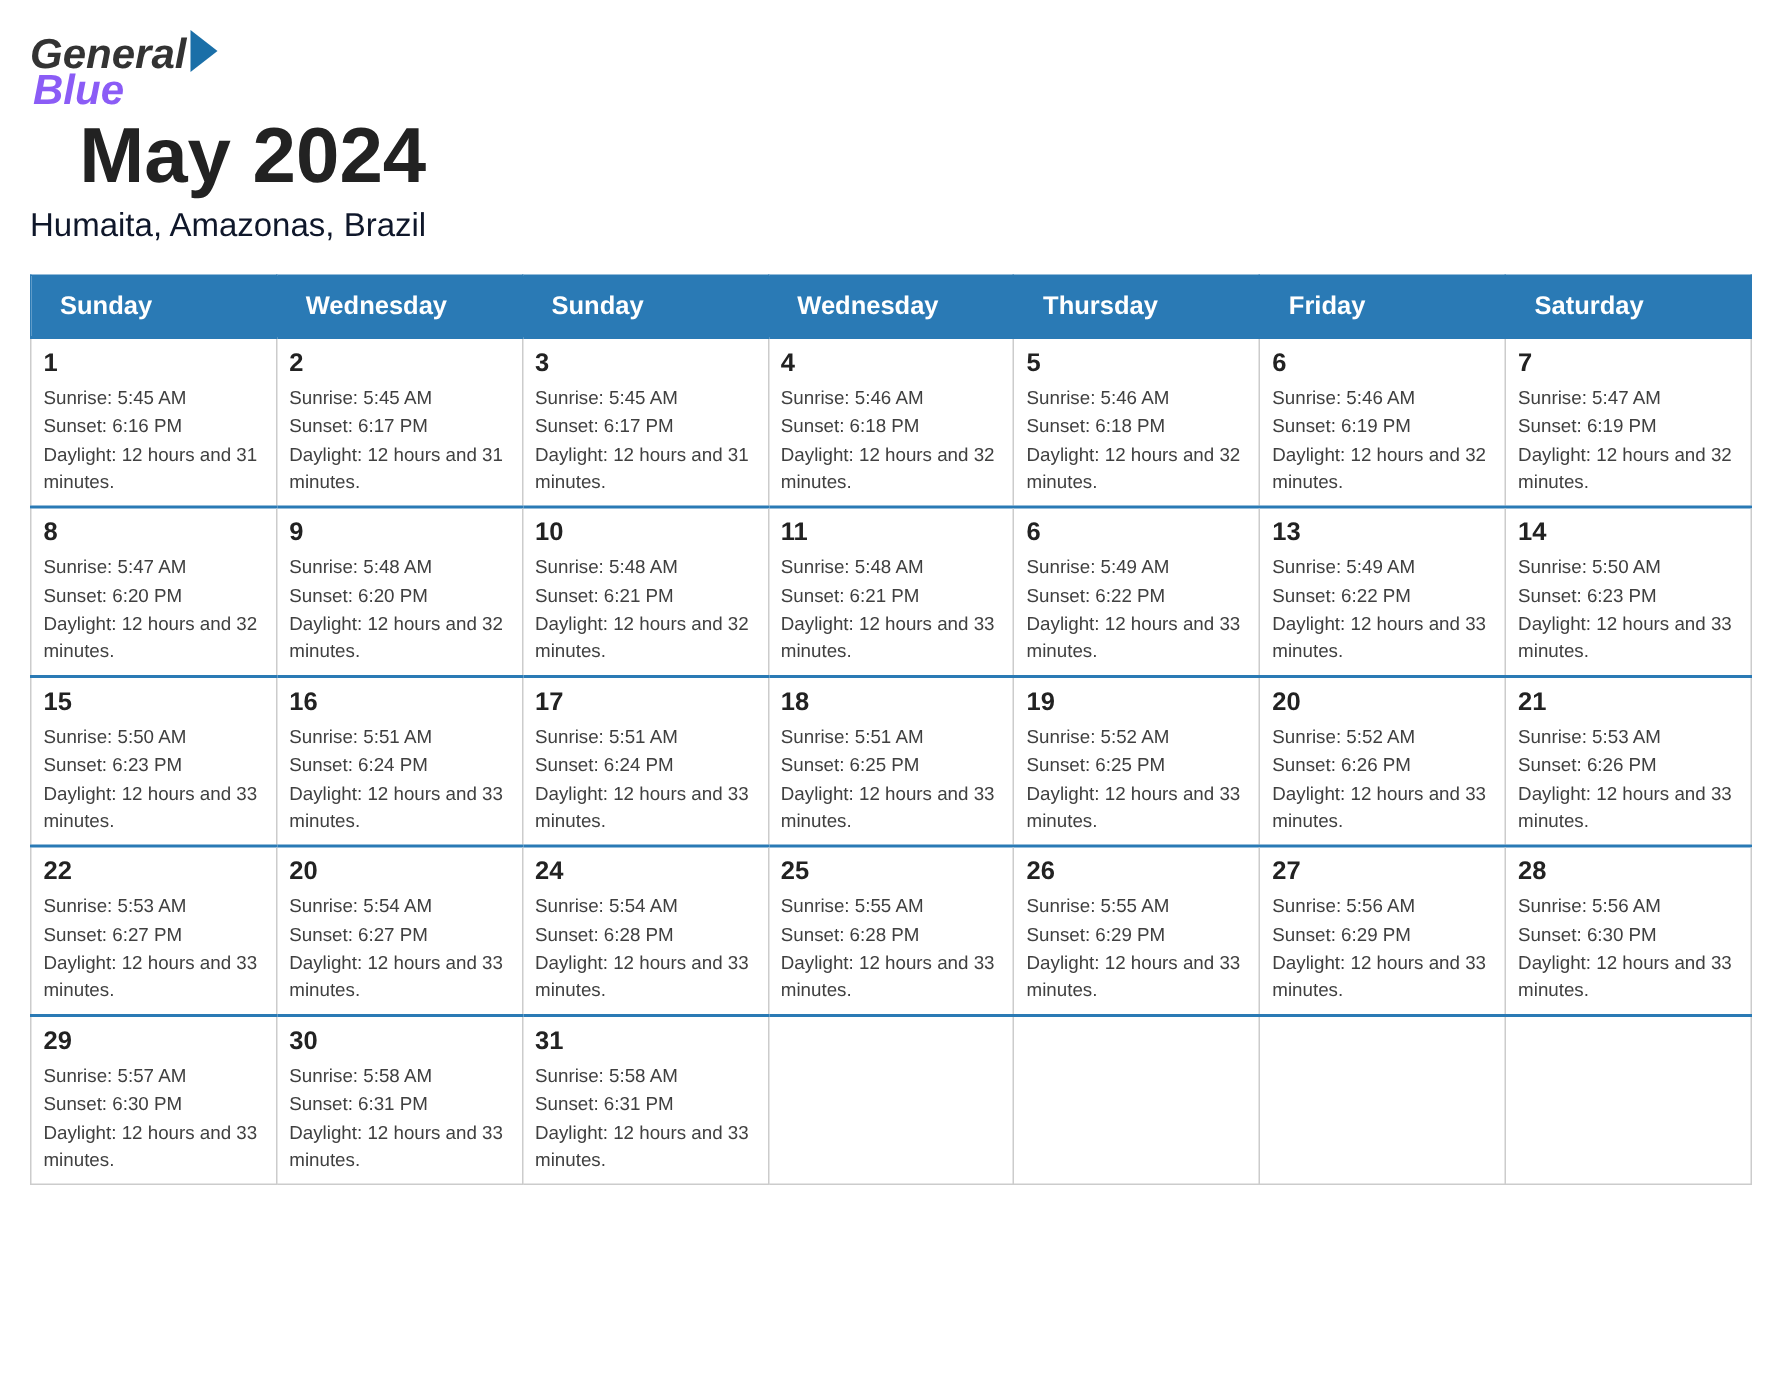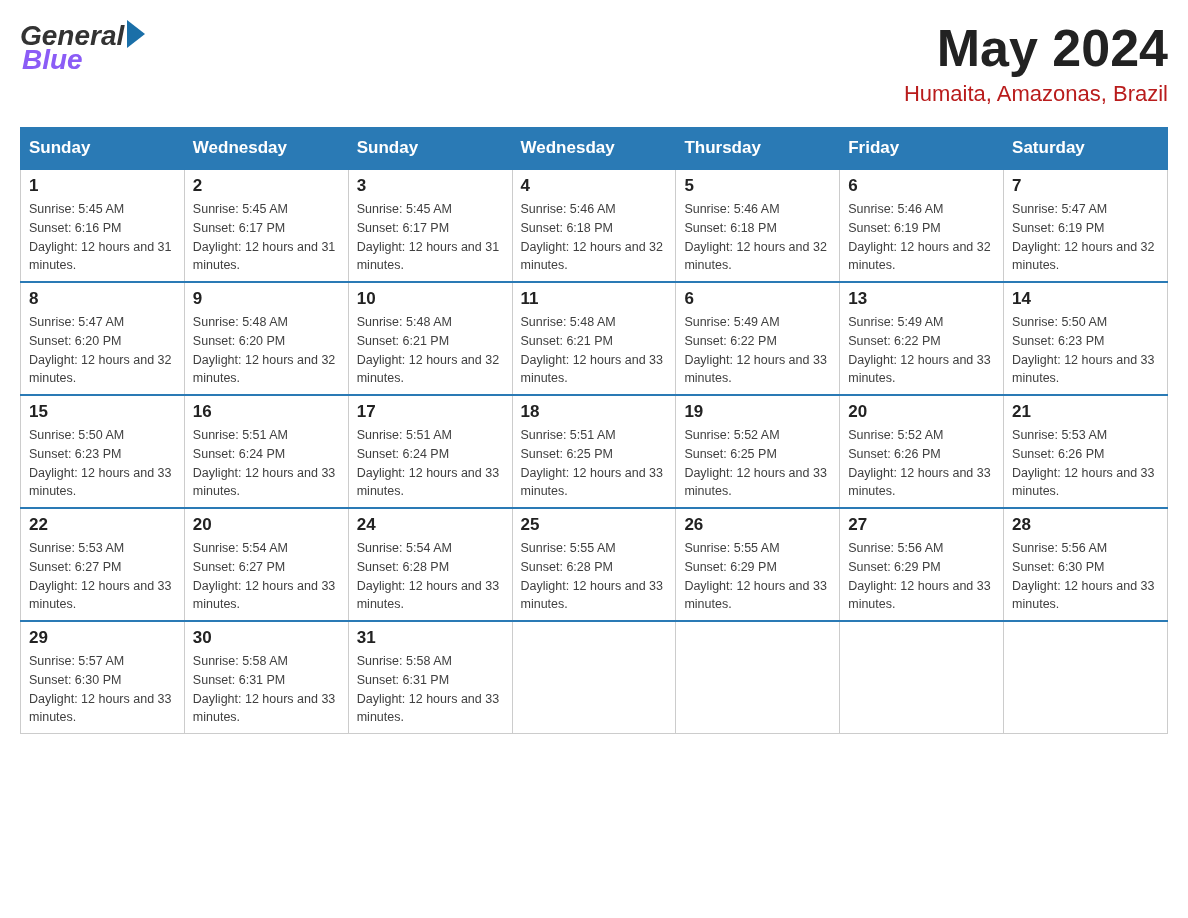--- a/index.html
+++ b/index.html
@@ -8,20 +8,21 @@
       background: #fff;
       padding: 20px;
       width: 1188px;
       min-height: 918px;
     }
     .header {
       display: flex;
       justify-content: space-between;
       align-items: flex-start;
       margin-bottom: 20px;
+      flex-direction: column;
     }
     .logo {
       display: flex;
       flex-direction: column;
       align-items: flex-start;
     }
     .logo-top {
       display: flex;
       align-items: center;
     }
@@ -52,34 +53,34 @@
       text-align: right;
     }
     .month-title {
       font-size: 52px;
       font-weight: bold;
       color: #222;
       line-height: 1.1;
     }
     .location-title {
       font-size: 22px;
-      color: #b91c1c;
+      color: #0f172a;
       margin-top: 4px;
     }
     .calendar {
       width: 100%;
       border-collapse: collapse;
       border: 1px solid #aaa;
     }
     .calendar th {
       background-color: #2a7ab5;
       color: #fff;
       font-size: 17px;
       font-weight: bold;
-      padding: 10px 8px;
+      padding: 10px 19px;
       text-align: left;
       border: 1px solid #2a7ab5;
     }
     .calendar td {
       vertical-align: top;
       border: 1px solid #ccc;
       padding: 6px 8px;
       width: 14.28%;
       min-height: 100px;
     }

